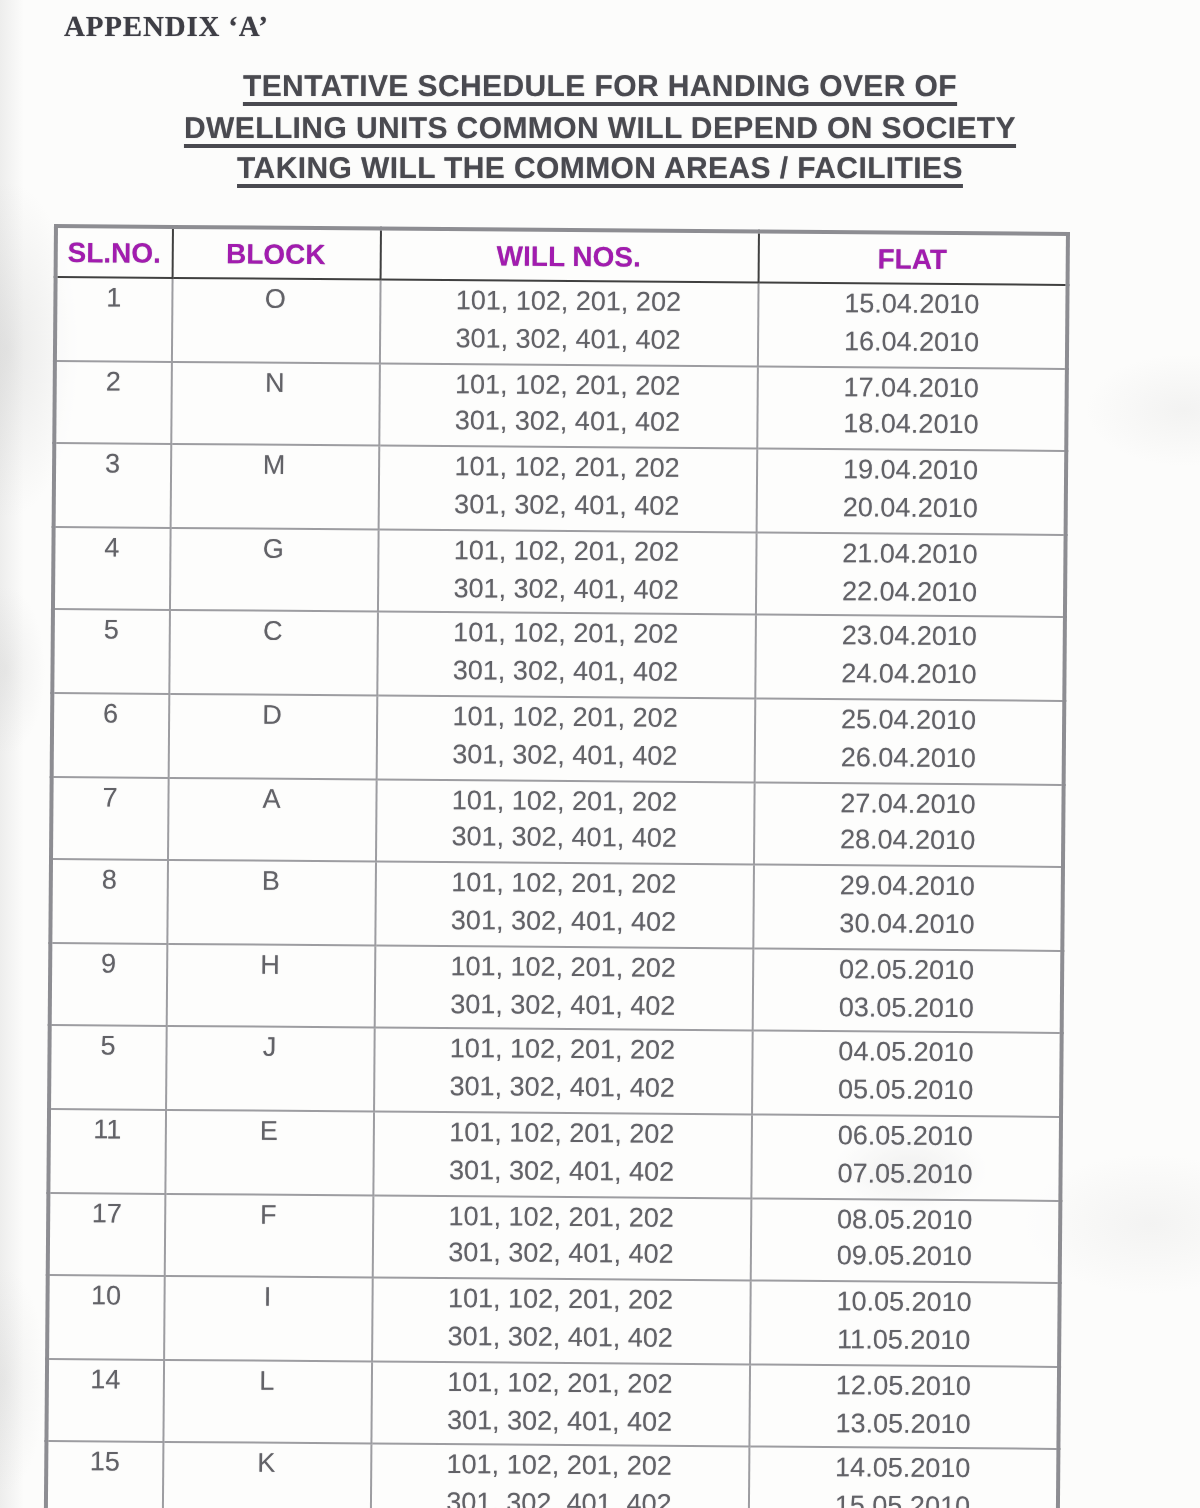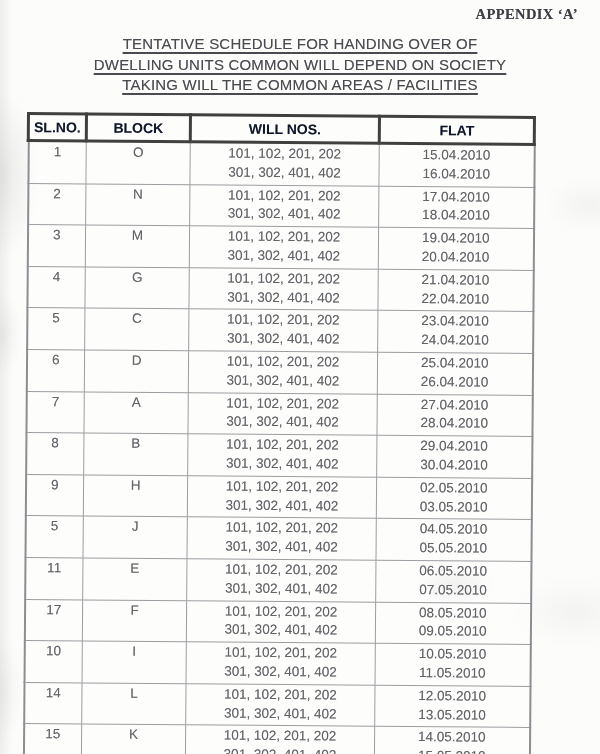--- a/index.html
+++ b/index.html
@@ -10,48 +10,48 @@
       radial-gradient(ellipse 50px 120px at 4px 175px, rgba(160,160,160,.20), transparent 70%),
       radial-gradient(ellipse 28px 60px at 3px 335px, rgba(170,170,170,.16), transparent 70%),
       radial-gradient(ellipse 30px 80px at 2px 690px, rgba(170,170,170,.14), transparent 70%),
       radial-gradient(ellipse 70px 40px at 592px 205px, rgba(180,180,180,.13), transparent 70%),
       radial-gradient(ellipse 55px 30px at 455px 585px, rgba(150,150,150,.18), transparent 70%),
       radial-gradient(ellipse 90px 50px at 575px 612px, rgba(180,180,180,.12), transparent 70%),
       linear-gradient(90deg, rgba(185,185,185,.22), rgba(255,255,255,0) 12px),
       #fcfcfb;
   }
   .appendix {
-    text-align:right; padding:6px 22px 0 0;
+    padding:6px 22px 0 0;
     font-family:"Liberation Serif", serif; font-weight:700;
     font-size:14.5px; color:#3e3e45; letter-spacing:.4px;
     text-shadow:0 0 .5px rgba(80,80,90,.6);
     margin-left:32px;
   }
   .title {
-    margin-top:11px; text-align:center; font-weight:400;
+    margin-top:11px; text-align:center; font-weight:700;
     font-size:15px; line-height:20.5px; color:#4a4a50; letter-spacing:.2px;
     text-shadow:0 0 .5px rgba(90,90,100,.5);
   }
   .title-line {
     display:inline-block;
     text-decoration:underline;
     text-decoration-thickness:1.5px;
     text-underline-offset:3px;
   }
   .title-line-wrap { line-height:20.5px; }
   table.schedule {
     border-collapse:collapse; table-layout:fixed;
     width:506px; margin:16px 0 0 27px;
     transform:rotate(.45deg); transform-origin:0 0;
     border:2px solid #8d8d92;
     background:rgba(255,255,255,.35);
   }
   .schedule th {
-    border:3px solid #404040; font-size:14px; font-weight:700;
-    color:#0f172a; height:21px; padding:1px 0 2px;
+    border:1px solid #404040; font-size:14px; font-weight:700;
+    color:#a21caf; height:21px; padding:1px 0 2px;
     text-shadow:0 0 .5px rgba(90,90,100,.5);
   }
   .schedule td {
     border:1px solid #9d9da1; font-size:13.5px; color:#626267;
     text-align:center; vertical-align:top; padding:1px 0 2px;
     line-height:18.8px;
     text-shadow:0 0 .5px rgba(100,100,110,.45);
   }
   .schedule .line { line-height:18.8px; }
 </style>

